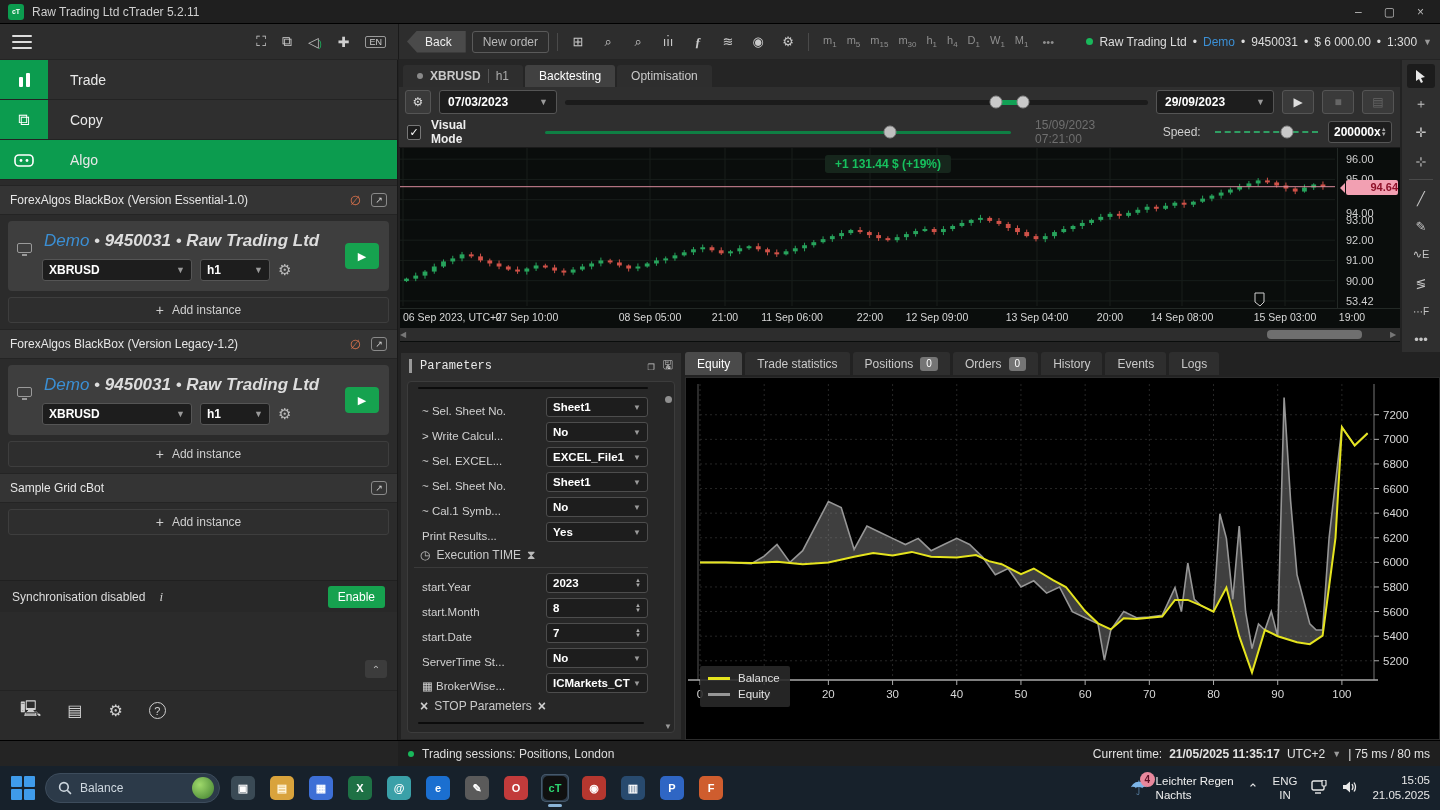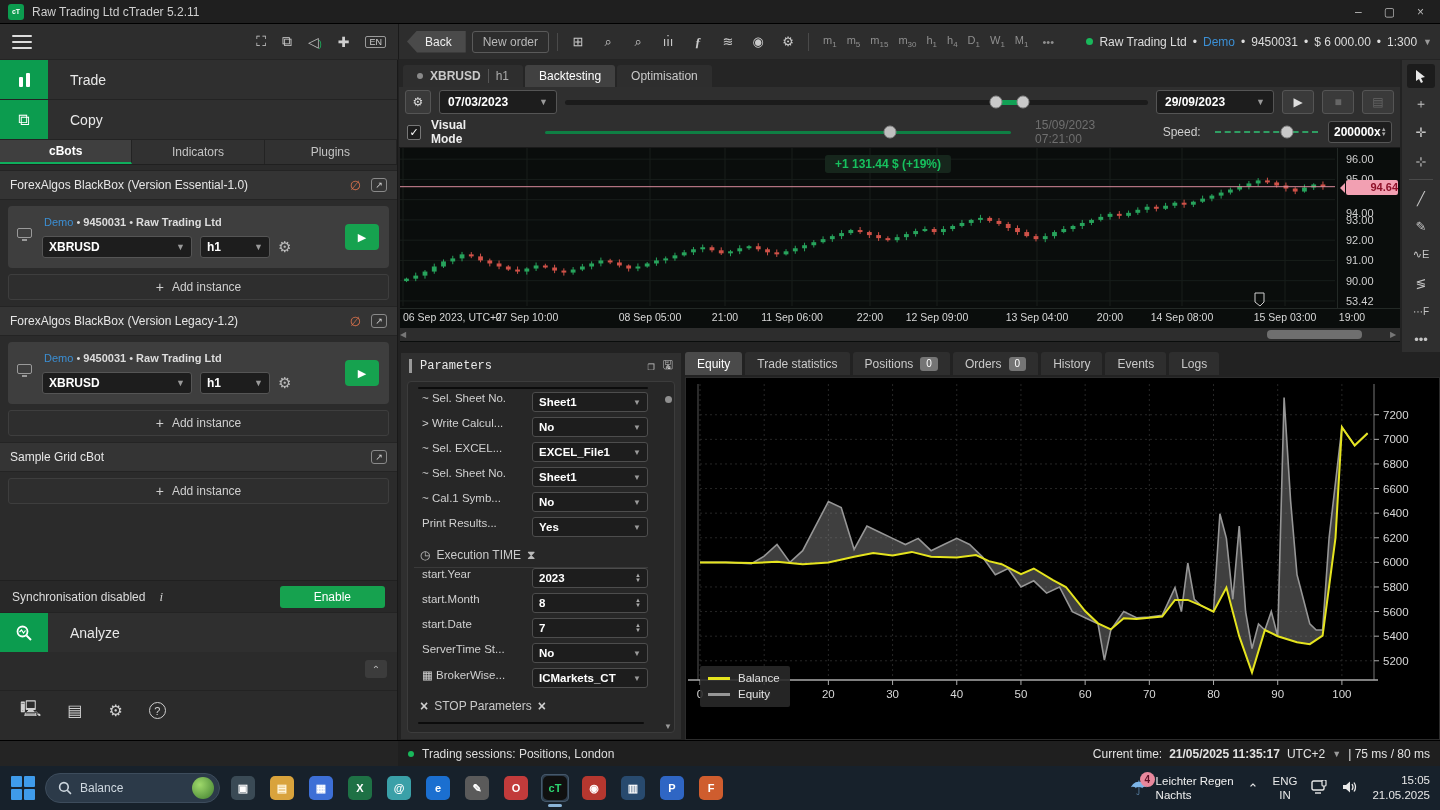--- a/index.html
+++ b/index.html
@@ -46,30 +46,30 @@
   .btn { background:#3d3d3d; border:1px solid #555; border-radius:3px; color:#e8e8e8; padding:3px 9px; cursor:pointer; font-size:12px; white-space:nowrap;}
   .cbotname { height:30px; background:#343434; border-top:1px solid #242424; border-bottom:1px solid #242424; display:flex; align-items:center; padding:0 10px; gap:10px; margin-top:5px;}
   .cbotname .nm { flex:1; color:#e6e6e6; white-space:nowrap; overflow:hidden; text-overflow:ellipsis; font-size:12px;}
   .cloudoff { color:#d4704b; font-size:13px; cursor:pointer;}
   .shareico { color:#cfcfcf; border:1px solid #8a8a8a; border-radius:3px; width:16px; height:14px; font-size:9px; display:flex; align-items:center; justify-content:center; cursor:pointer;}
   .instance { margin:6px 8px; background:#3e3e3e; border-radius:4px; padding:8px 10px 10px 6px; display:flex; gap:8px; position:relative;}
   .inst-mon { width:20px; color:#9a9a9a; display:flex; align-items:flex-start; justify-content:center; padding-top:14px;}
   .mon { width:15px; height:10px; border:1.5px solid #9a9a9a; border-radius:2px; position:relative;}
   .mon:after { content:""; position:absolute; left:4px; bottom:-4px; width:5px; height:2px; background:#9a9a9a;}
   .inst-main { flex:1; }
-  .inst-acc { font-size:11px; color:#ddd; margin:2px 0 8px 2px; white-space:nowrap;}
+  .inst-acc { font-size:17px; color:#ddd; margin:2px 0 8px 2px; white-space:nowrap;font-style:italic;}
   .inst-acc .demo { color:#3b8fd4;}
   .selrow { display:flex; gap:8px; align-items:center;}
   .sel { background:#1d1d1d; border:1px solid #555; border-radius:3px; height:22px; display:flex; align-items:center; padding:0 6px; color:#fff; font-weight:bold; font-size:12px; gap:6px; cursor:pointer;}
   .sel .caret { margin-left:auto;}
   .playbtn { position:absolute; right:10px; top:50%; transform:translateY(-50%); width:34px; height:26px; background:#16a24f; border-radius:4px; color:#fff; display:flex; align-items:center; justify-content:center; font-size:11px; cursor:pointer;}
   .addrow { margin:6px 8px; height:26px; border:1px solid #3e3e3e; background:#2e2e2e; border-radius:3px; display:flex; align-items:center; justify-content:center; gap:8px; color:#cfcfcf; cursor:pointer;}
   .syncrow { position:absolute; left:0; bottom:128px; width:100%; height:32px; background:#282828; display:flex; align-items:center; padding:0 12px; gap:14px; border-top:1px solid #202020;}
   .iico { font-family:"Liberation Serif", serif; font-style:italic; color:#cfcfcf; font-size:13px;}
-  .enable { margin-left:auto; background:#16a24f; border:none; color:#fff; border-radius:3px; padding:4px 34px; font-size:12px; cursor:pointer;}
+  .enable { margin-left:auto; background:#16a24f; border:none; color:#fff; border-radius:3px; padding:4px 10px; font-size:12px; cursor:pointer;}
   .analyzerow { position:absolute; left:0; bottom:88px; width:100%; height:40px; display:flex; background:#2f2f2f; border-top:1px solid #232323; cursor:pointer;}
   .collapse { position:absolute; right:10px; bottom:62px; width:22px; height:18px; background:#3c3c3c; border-radius:3px; color:#bbb; display:flex; align-items:center; justify-content:center; font-size:10px; cursor:pointer;}
   .sbfoot { position:absolute; left:0; bottom:10px; width:100%; height:40px; display:flex; align-items:center; gap:26px; padding:0 20px; color:#cfcfcf; font-size:16px; border-top:1px solid #232323;}
   .sbfoot span { cursor:pointer; }
   
   #charttabs { position:absolute; left:399px; top:60px; width:1001px; height:27px; background:#252525; display:flex; align-items:flex-end; gap:2px; padding:2px 4px 0;}
   .ctab { background:#2e2e2e; color:#c9c9c9; padding:4px 14px; border-radius:3px 3px 0 0; display:flex; gap:7px; align-items:center; cursor:pointer; font-size:12px;}
   .ctab .graydot { width:6px; height:6px; border-radius:50%; background:#8a8a8a;}
   .ctab.active { background:#414141; color:#fff;}
   .ctab .tfm { color:#aaa; border-left:1px solid #555; padding-left:7px;}
@@ -108,21 +108,21 @@
   .tsi.active { background:#1c1c1c;}
   .tsdiv { width:24px; height:1px; background:#4a4a4a; margin:2px 0;}
   
   #params { position:absolute; left:400px; top:352px; width:282px; height:388px; background:#2f2f2f; border:1px solid #222;}
   .phead { height:26px; display:flex; align-items:center; gap:8px; padding:0 8px;font-family:Liberation Mono, monospace;}
   .phead .bar { width:3px; height:14px; background:#9a9a9a;}
   .phead .t { flex:1; color:#e8e8e8; font-size:12px;}
   .phead span.ic { color:#c9c9c9; cursor:pointer; font-size:12px;}
   .pcard { position:absolute; left:6px; right:6px; top:28px; bottom:6px; background:#272727; border:1px solid #3c3c3c; border-radius:4px; padding:10px 4px 6px 6px; overflow:hidden;}
   .pcard:before { content:""; position:absolute; left:10px; right:26px; top:5px; height:2px; background:#0c0c0c; border-radius:2px;}
-  .prow { display:flex; align-items:flex-start; height:25px; gap:8px; padding-left:8px;}
+  .prow { display:flex; align-items:flex-end; height:25px; gap:22px; padding-left:8px;}
   .plabel { width:102px; color:#d0d0d0; font-size:11.5px; white-space:nowrap; overflow:hidden;}
   .pctrl { flex:1; margin-right:22px; height:20px; background:#1d1d1d; border:1px solid #4d4d4d; border-radius:3px; display:flex; align-items:center; padding:0 6px; color:#fff; font-weight:bold; font-size:11.5px; cursor:pointer;}
   .pctrl .caret { margin-left:auto; font-size:8px;}
   .pctrl .ud { margin-left:auto; display:flex; flex-direction:column; font-size:6px; color:#aaa; line-height:5px;}
   .psection { height:26px; display:flex; align-items:center; gap:6px; color:#b9b9b9; padding-left:6px; border-bottom:1px solid #3a3a3a; margin-right:22px; font-size:12px;}
   .psection .x { font-size:14px; color:#cfcfcf; font-weight:bold;}
   .pscroll { position:absolute; right:6px; top:8px; bottom:8px; width:14px; display:flex; flex-direction:column; align-items:center; color:#9a9a9a; font-size:8px;}
   .pscroll .dot { width:7px; height:7px; border-radius:50%; background:#8f8f8f; margin-top:26px;}
   .pscroll .dn { position:absolute; bottom:0;}
   .pbottom { position:absolute; left:10px; right:30px; bottom:8px; height:2px; background:#0c0c0c; border-radius:2px;}
@@ -233,24 +233,29 @@
           <i></i>
           <i></i>
         </span>
       </span>
     <span class="navlabel">Trade</span>
   </div>
   <div class="navitem">
     <span class="navicon" style="font-size:16px;">⧉</span>
     <span class="navlabel">Copy</span>
   </div>
-  <div class="sbtabs">
-    <span class="sbtab active">cBots</span>
-    <span class="sbtab">Indicators</span>
-    <span class="sbtab">Plugins</span>
+  <div class="navitem active">
+    <span class="navicon">
+      <svg width="20" height="14" viewBox="0 0 20 14">
+          <rect x="1" y="2" width="18" height="11" rx="4" fill="none" stroke="#fff" stroke-width="1.6"></rect>
+          <circle cx="7" cy="7.5" r="1.4" fill="#fff"></circle>
+          <circle cx="13" cy="7.5" r="1.4" fill="#fff"></circle>
+        </svg>
+    </span>
+    <span class="navlabel">Algo</span>
   </div>
   <div id="cbotlist">
       <div class="cbotname">
         <span class="nm">ForexAlgos BlackBox (Version Essential-1.0)</span>
         <span class="cloudoff">∅</span>
         <span class="shareico">↗</span>
       </div>
       <div class="instance">
         <span class="inst-mon">
           <span class="mon"></span>
@@ -290,30 +295,20 @@
         <span class="nm">Sample Grid cBot</span>
         <span class="shareico">↗</span>
       </div>
       <div class="addrow"><span style="font-size:14px;">+</span> Add instance</div>
     </div>
 
   <div class="syncrow">
     <span>Synchronisation disabled</span>
     <span class="iico">i</span>
     <button class="enable">Enable</button>
-  </div>
-  <div class="analyzerow">
-    <span class="navicon" style="width:48px;">
-      <svg width="18" height="18" viewBox="0 0 18 18">
-          <circle cx="7.5" cy="7.5" r="5" fill="none" stroke="#fff" stroke-width="1.8"></circle>
-          <line x1="11.5" y1="11.5" x2="16" y2="16" stroke="#fff" stroke-width="2"></line>
-          <polyline points="4.5,8 6.5,6 8.5,9 10.5,6.5" fill="none" stroke="#fff" stroke-width="1.2"></polyline>
-        </svg>
-    </span>
-    <span class="navlabel">Analyze</span>
   </div>
   <span class="collapse">⌃</span>
   <div class="sbfoot">
     <span>🖳</span>
     <span>▤</span>
     <span>⚙</span>
     <span style="border:1.5px solid #cfcfcf;border-radius:50%;width:17px;height:17px;font-size:11px;display:inline-flex;align-items:center;justify-content:center;">?</span>
   </div>
 </div>
 

